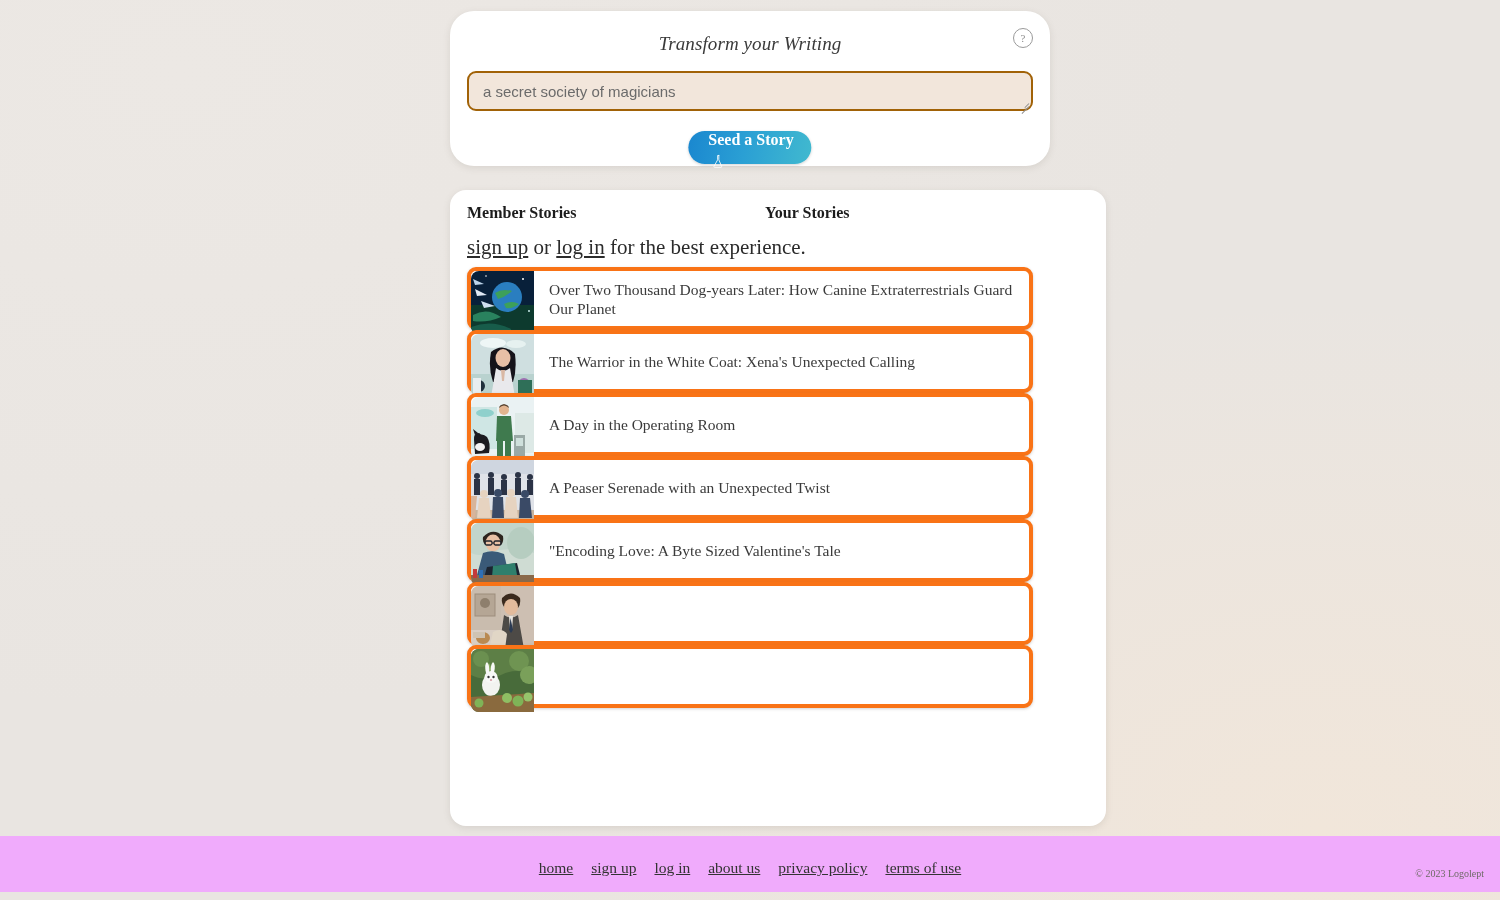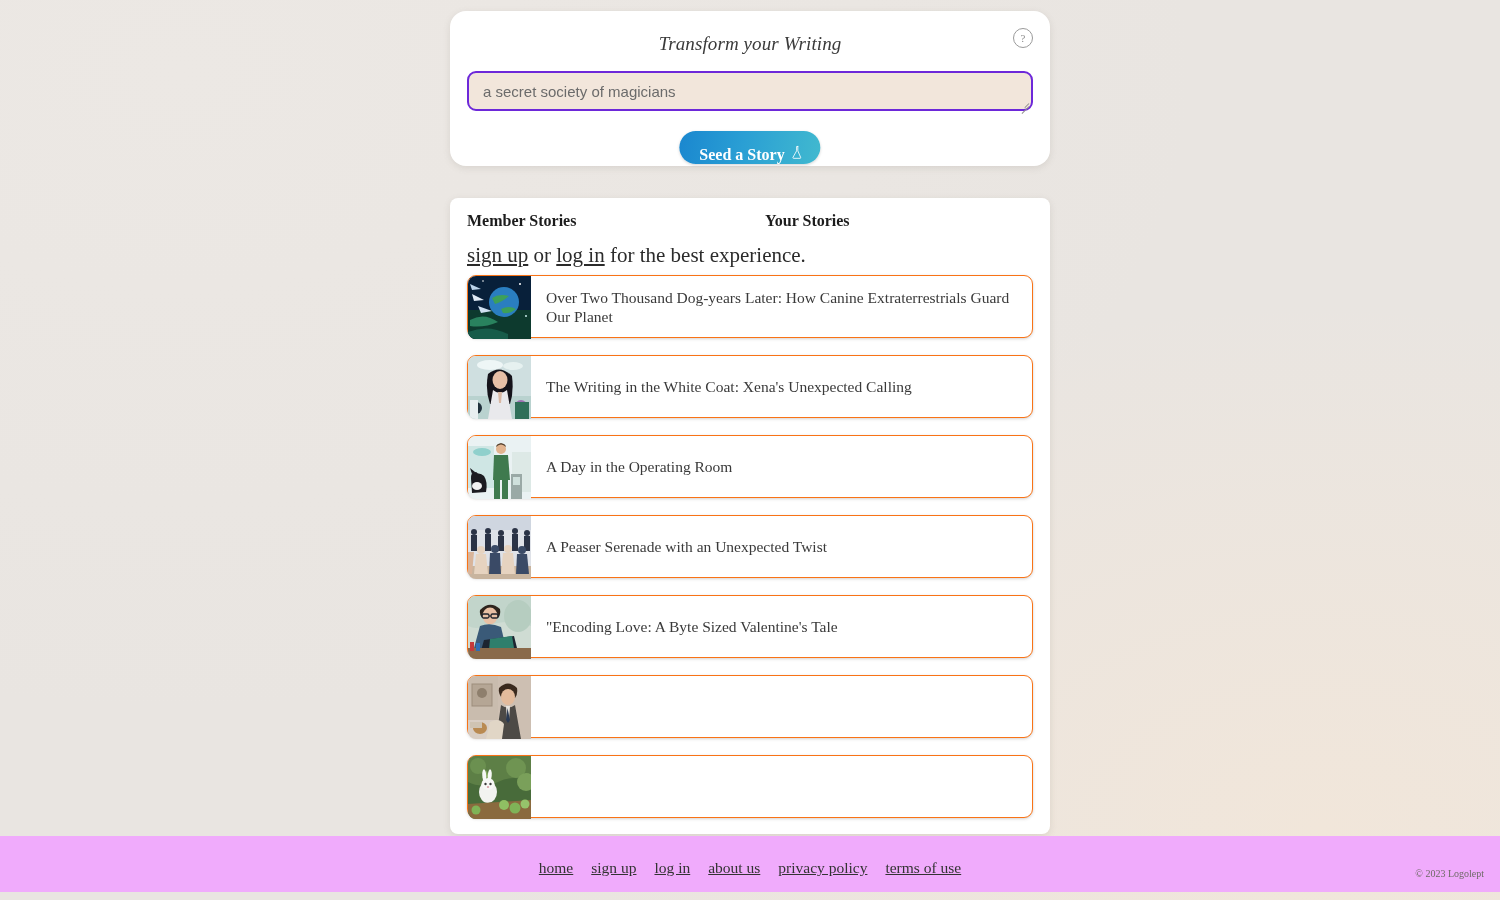--- a/index.html
+++ b/index.html
@@ -24,21 +24,21 @@
   }
 
   
   .generator-panel {
     position: absolute;
     left: 450px;
     top: 11px;
     width: 600px;
     height: 155px;
     background: #ffffff;
-    border-radius: 16px;
+    border-radius: 24px;
     box-shadow: 0 2px 7px rgba(120,110,100,0.16);
   }
   .panel-title {
     position: absolute;
     left: 0;
     right: 0;
     top: 22px;
     text-align: center;
     font-style: italic;
     font-size: 19px;
@@ -62,21 +62,21 @@
     background: #fff;
   }
   .prompt-box {
     position: absolute;
     left: 17px;
     top: 60px;
     width: 566px;
     height: 40px;
     box-sizing: border-box;
     background: #f2e6db;
-    border: 2px solid #6d28d9;
+    border: 2px solid #a16207;
     border-radius: 9px;
     padding: 9px 12px 0 14px;
     font-family: "Liberation Sans", sans-serif;
     font-size: 15px;
     color: #6b6b6b;
     outline: none;
     resize: none;
     overflow: hidden;
     line-height: 20px;
   }
@@ -109,36 +109,37 @@
     padding: 0 18px 0 20px;
     border: none;
     border-radius: 17px;
     background: linear-gradient(100deg, #1a87cf 0%, #2a9fd4 45%, #41b9cf 100%);
     color: #ffffff;
     font-family: "Liberation Serif", serif;
     font-weight: bold;
     font-size: 16px;
     cursor: pointer;
     display: flex;
-    align-items: flex-end;
+    align-items: flex-start;
     gap: 3px;
     box-shadow: 0 1px 3px rgba(0,0,0,0.18);
     white-space: nowrap;
+    flex-direction: column;
   }
   .flask-icon { display: block; margin-top: 2px; }
 
   
   .stories-panel {
     position: absolute;
     left: 450px;
-    top: 198px;
-    width: 600px;
+    top: 190px;
+    width: 656px;
     height: 636px;
     background: #ffffff;
-    border-radius: 8px;
+    border-radius: 16px;
     box-shadow: 0 2px 7px rgba(120,110,100,0.16);
     overflow: hidden;
   }
   .tabs-row {
     position: absolute;
     left: 17px;
     top: 14px;
     width: 566px;
     height: 22px;
   }
@@ -170,22 +171,21 @@
     left: 17px;
     top: 77px;
     width: 568px;
     bottom: 0;
   }
   .story-card {
     position: relative;
     width: 566px;
     height: 63px;
     box-sizing: border-box;
-    margin-bottom: 17px;
-    border: 1px solid #f97316;
+    border: 4px solid #f97316;
     border-radius: 9px;
     background: #ffffff;
     box-shadow: 0 1px 3px rgba(110,100,95,0.30);
     display: flex;
     align-items: center;
     cursor: pointer;
     overflow: visible;
   }
   .thumb {
     position: absolute;
@@ -308,21 +308,21 @@
           <path d="M20 18 Q32 8 44 20 Q46 36 42 48 L22 48 Q17 34 20 18 Z" fill="#15131a"></path>
           <ellipse cx="32" cy="24" rx="7.5" ry="9" fill="#e7bfa6"></ellipse>
           <path d="M25 34 Q32 40 39 34 L44 63 L20 63 Z" fill="#e9e9ec"></path>
           <path d="M30 36 L34 36 L33 47 L31 47 Z" fill="#d9b8a4"></path>
           <circle cx="8" cy="52" r="6" fill="#20303c"></circle>
           <circle cx="53" cy="50" r="6" fill="#9c6fb0"></circle>
           <rect x="2" y="44" width="8" height="19" fill="#e8eef0"></rect>
           <rect x="47" y="46" width="14" height="17" fill="#2f6f58"></rect>
         </svg>
       </div>
-      <div class="story-title">The Writing in the White Coat: Xena's Unexpected Calling</div>
+      <div class="story-title">The Warrior in the White Coat: Xena's Unexpected Calling</div>
     </div>
 
     <div class="story-card">
       <div class="thumb">
         <svg viewBox="0 0 63 63">
           <rect width="63" height="63" fill="#eaf2f3"></rect>
           <rect x="0" y="10" width="26" height="42" fill="#cfe6e4"></rect>
           <rect x="44" y="16" width="19" height="40" fill="#dde9e6"></rect>
           <ellipse cx="14" cy="16" rx="9" ry="4" fill="#8fd0cc"></ellipse>
           <circle cx="33" cy="13" r="5" fill="#e2b48f"></circle>

